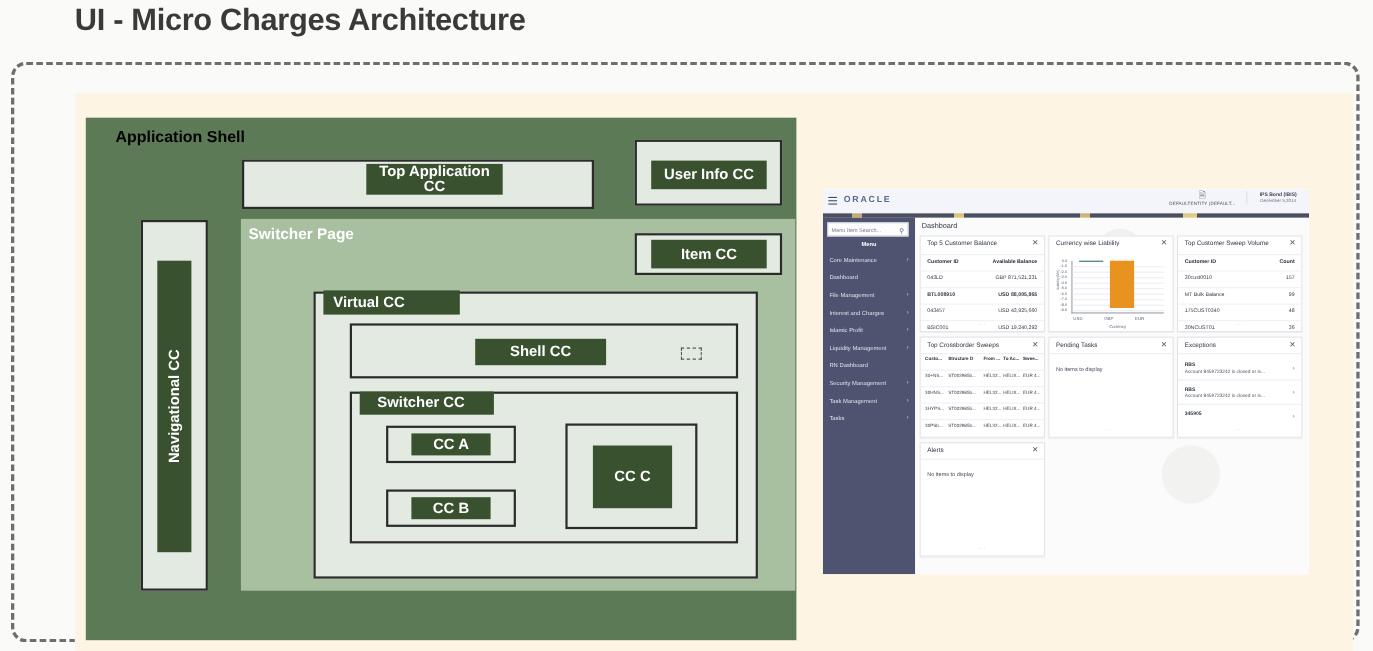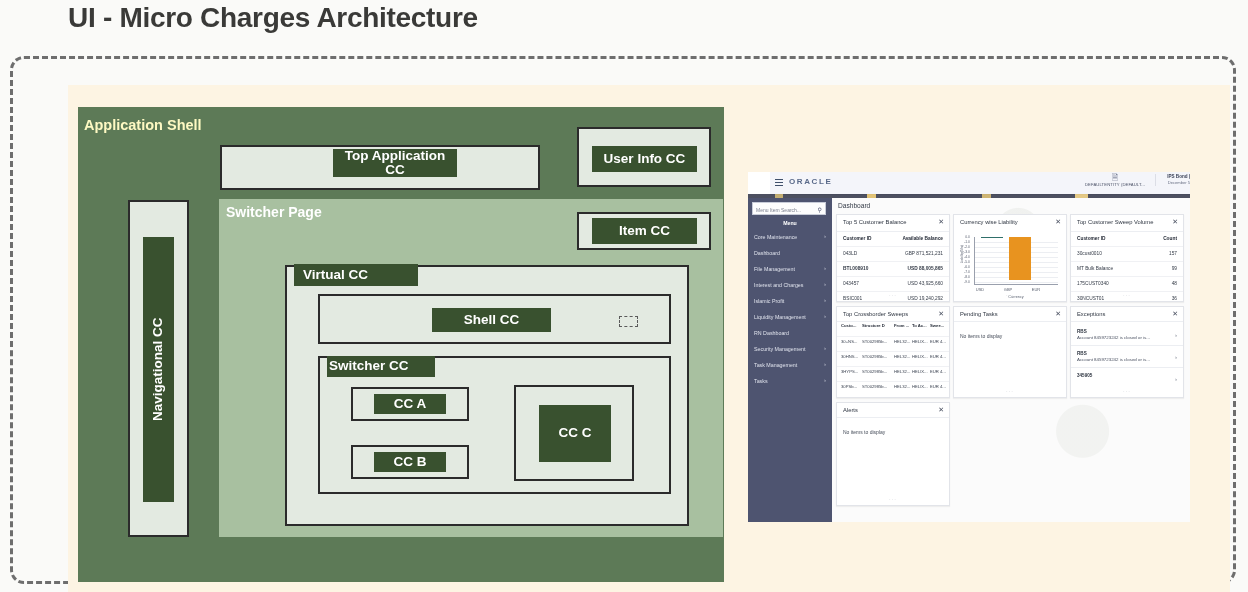--- a/index.html
+++ b/index.html
@@ -30,22 +30,22 @@
     width:1162px;height:507px;
     background:#fdf4e3;
   }
   
   #app-shell{
     position:absolute;left:78px;top:107px;
     width:646px;height:475px;
     background:#5d7a57;
   }
   .shell-label{
-    position:absolute;left:6px;top:10px;
-    color:#fef9c3;font-size:14.5px;font-weight:bold;
+    position:absolute;left:27px;top:10px;
+    color:#000000;font-size:14.5px;font-weight:bold;
   }
   
   .lightbox{
     position:absolute;
     background:#e3eae1;
     border:2.5px solid #2b2b2b;
     box-sizing:border-box;
   }
   
   .chip{
@@ -91,21 +91,21 @@
   #train-chip{left:432px;top:308px;width:119px;height:24px;}
   #train-placeholder{
     position:absolute;left:619px;top:316px;
     width:19px;height:11px;
     border:1.5px dashed #5a5a5a;
     box-sizing:border-box;
   }
   
   #switcher-box{left:318px;top:356px;width:353px;height:138px;}
   #switcher-chip{left:327px;top:356px;width:106px;height:21px;
-    justify-content:flex-start;padding-left:2px;}
+    justify-content:flex-start;padding-left:16px;}
   
   #cca-box{left:351px;top:387px;width:118px;height:34px;}
   #cca-chip{left:374px;top:394px;width:72px;height:20px;}
   #ccb-box{left:351px;top:445px;width:118px;height:34px;}
   #ccb-chip{left:374px;top:452px;width:72px;height:20px;}
   
   #ccc-box{left:514px;top:385px;width:120px;height:96px;}
   #ccc-chip{left:539px;top:405px;width:72px;height:57px;}
 
   
@@ -114,21 +114,20 @@
     width:442px;height:350px;
     background:#ffffff;
     overflow:hidden;
     font-family:"Liberation Sans", sans-serif;
     filter:blur(0.28px);
   }
   #oracle-topbar{
     position:absolute;left:0;top:0;width:442px;height:22px;
     background:#f4f5fa;
     border-bottom:1px solid #dcdee6;
-    margin-left:22px;
   }
   #ham-icon{
     position:absolute;left:5px;top:7px;width:8px;height:7px;
   }
   #ham-icon span{display:block;height:1px;background:#40506b;margin-bottom:2px;}
   #oracle-logo{
     position:absolute;left:19px;top:5px;
     font-size:8px;font-weight:bold;color:#5a6a8a;
     letter-spacing:1.6px;
   }

